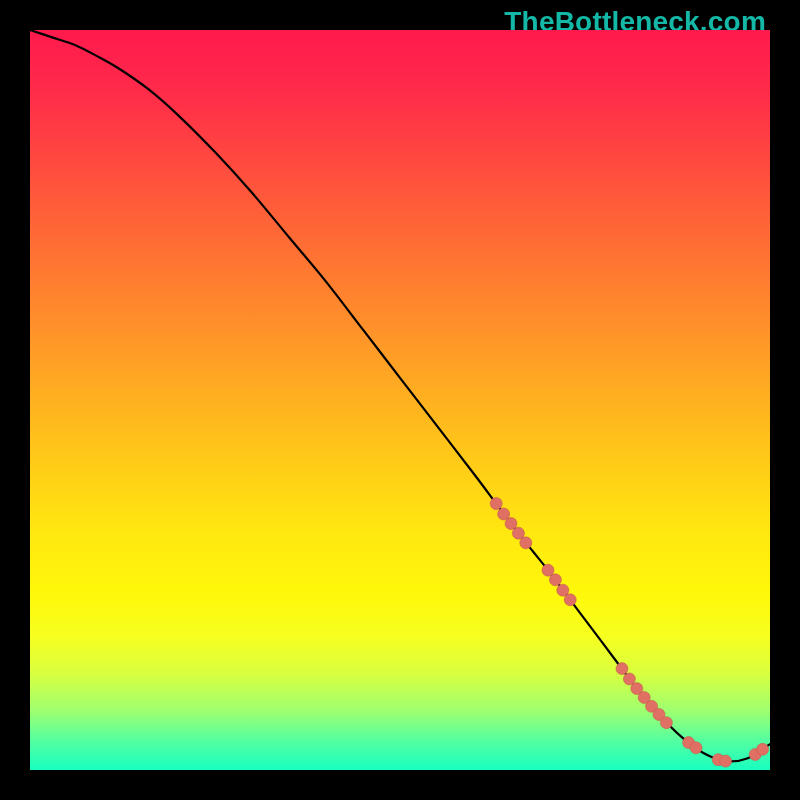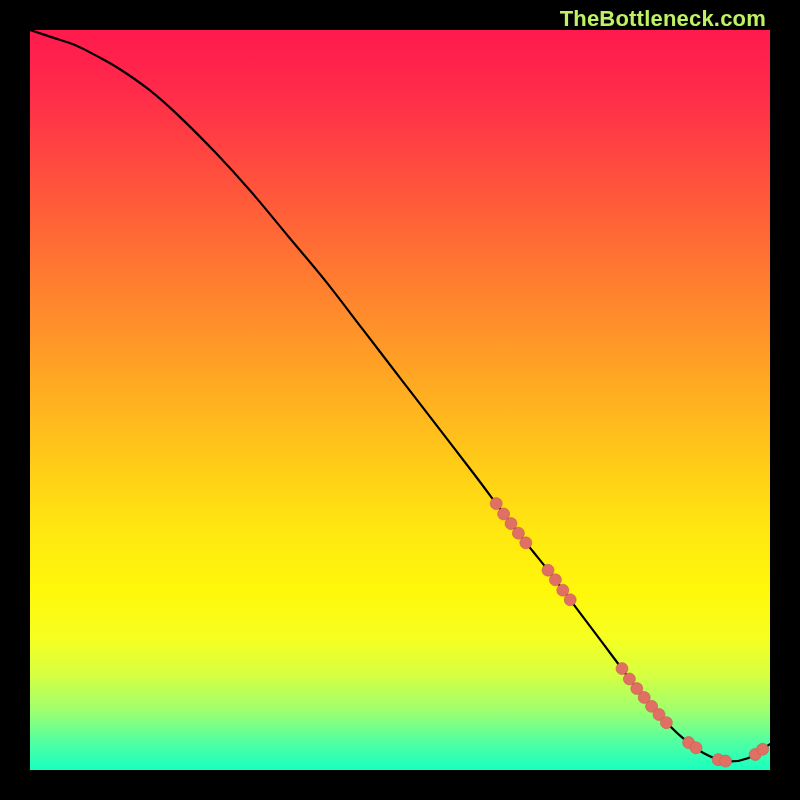--- a/index.html
+++ b/index.html
@@ -31,23 +31,23 @@
       #9eff70 92%,
       #55ffa0 96%,
       #18ffc0 100%
     );
   }
   .watermark {
     position: absolute;
     top: 6px;
     right: 34px;
     font-family: Arial, Helvetica, sans-serif;
-    font-size: 22px;
+    font-size: 28px;
     font-weight: 600;
-    color: #bef264;
+    color: #14b8a6;
     letter-spacing: 0.2px;
   }
   svg.curve {
     position: absolute;
     left: 0;
     top: 0;
     width: 740px;
     height: 740px;
     overflow: visible;
   }

